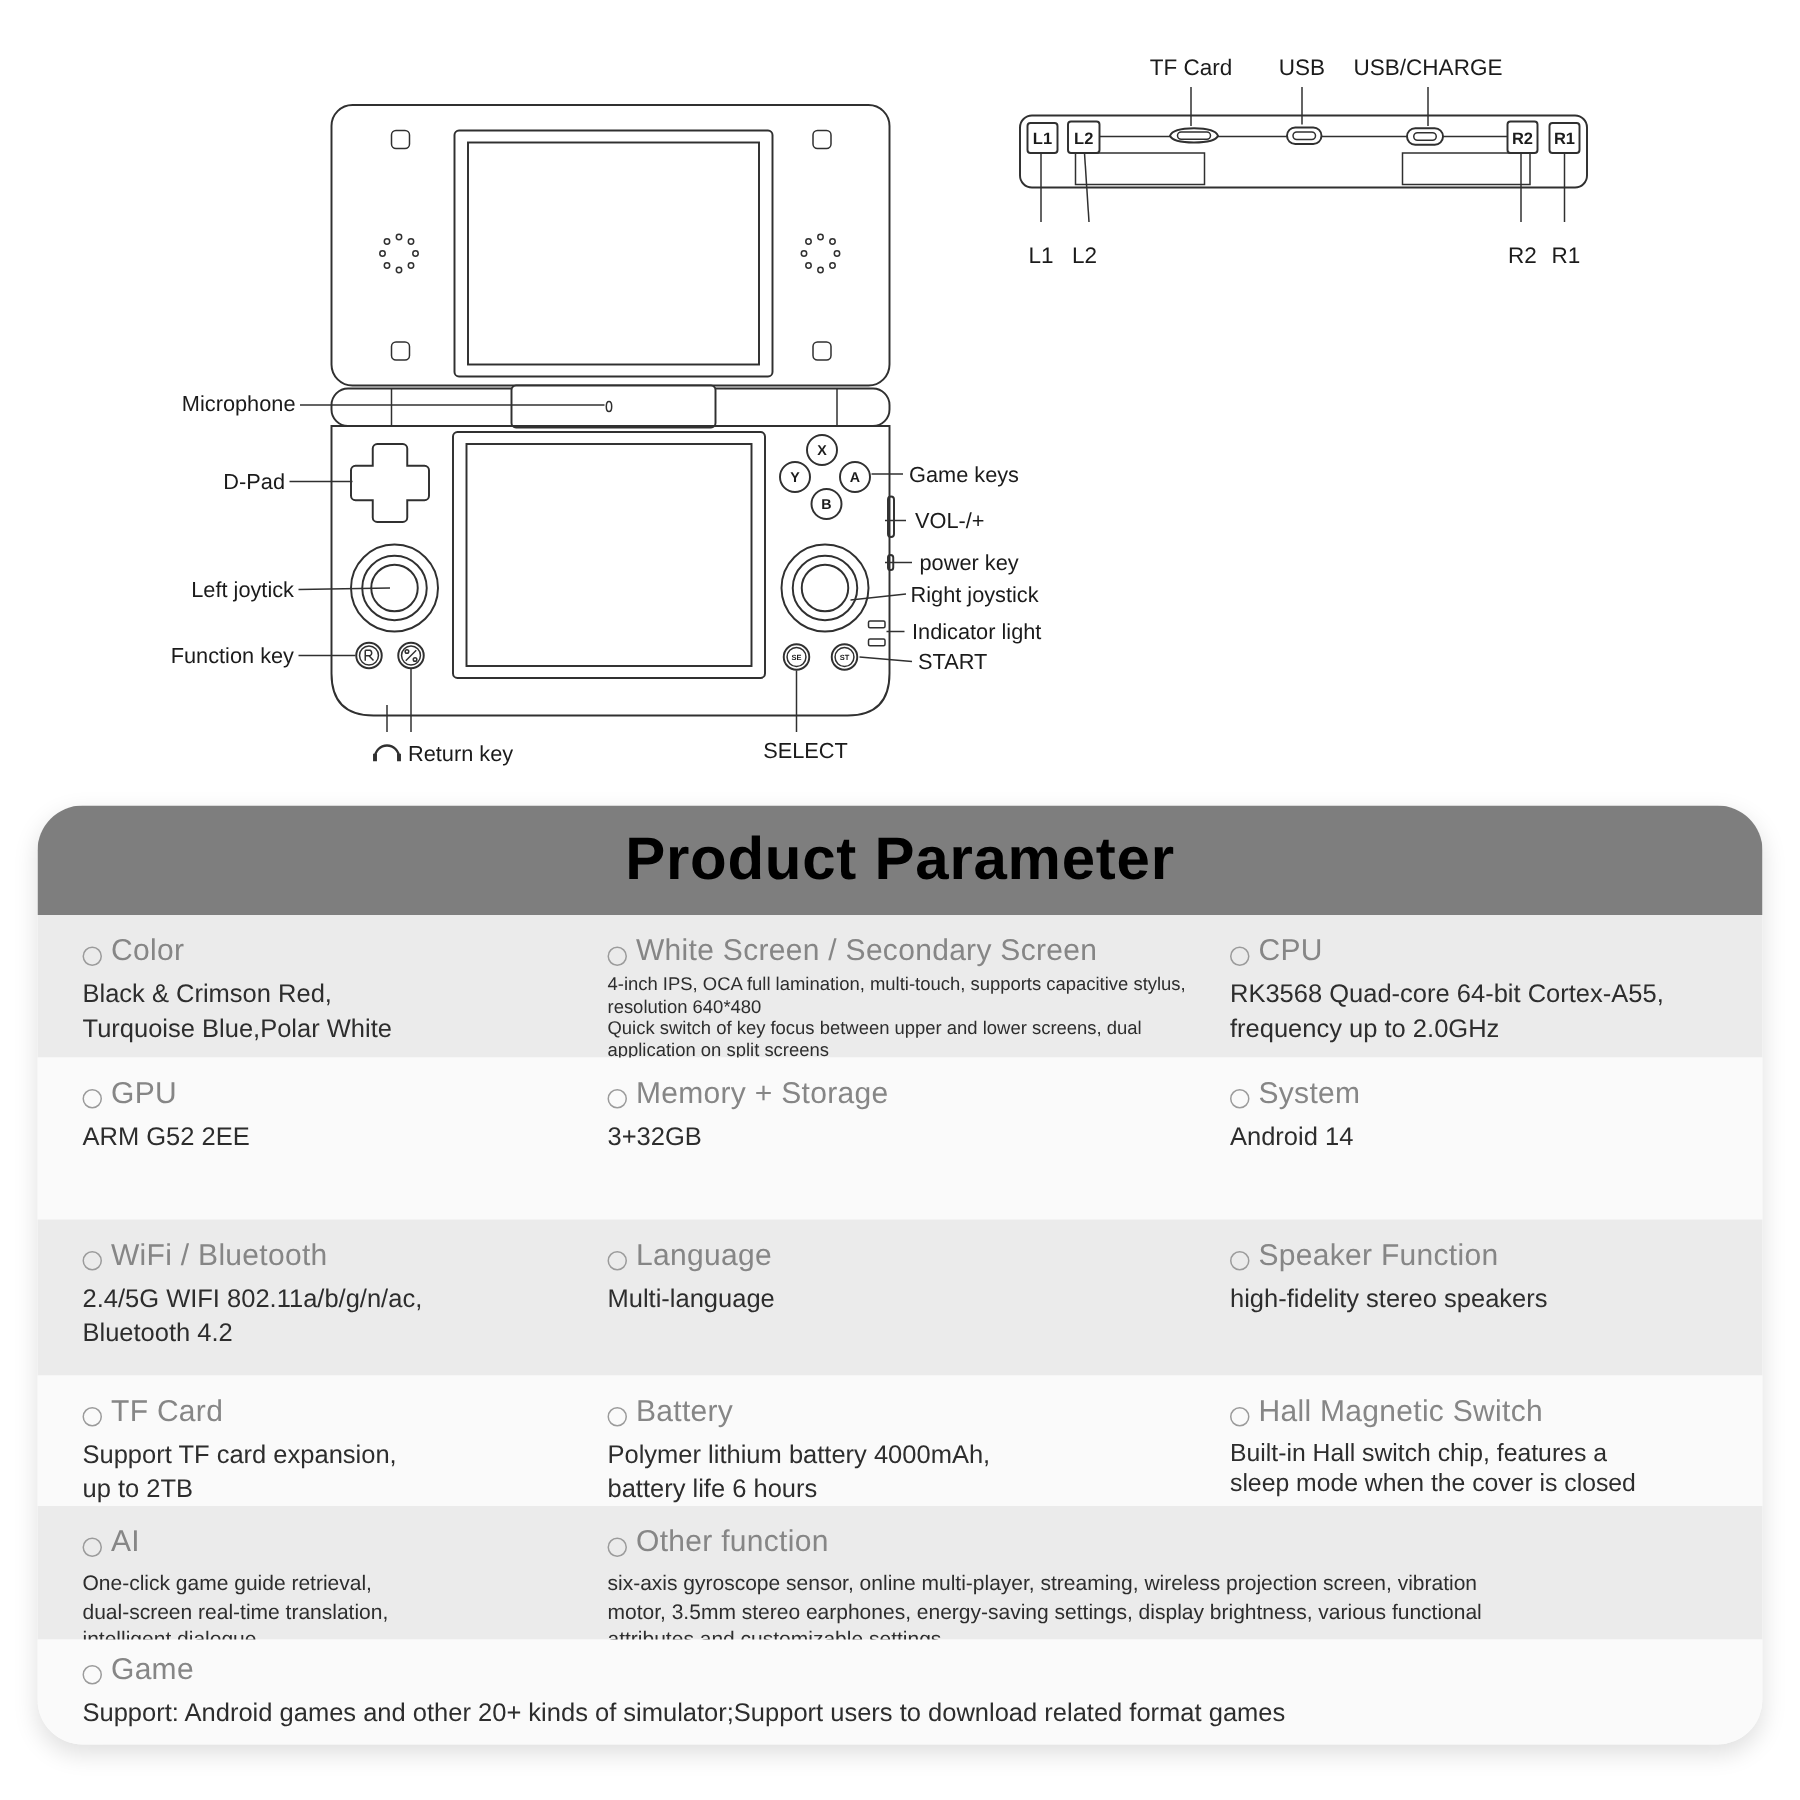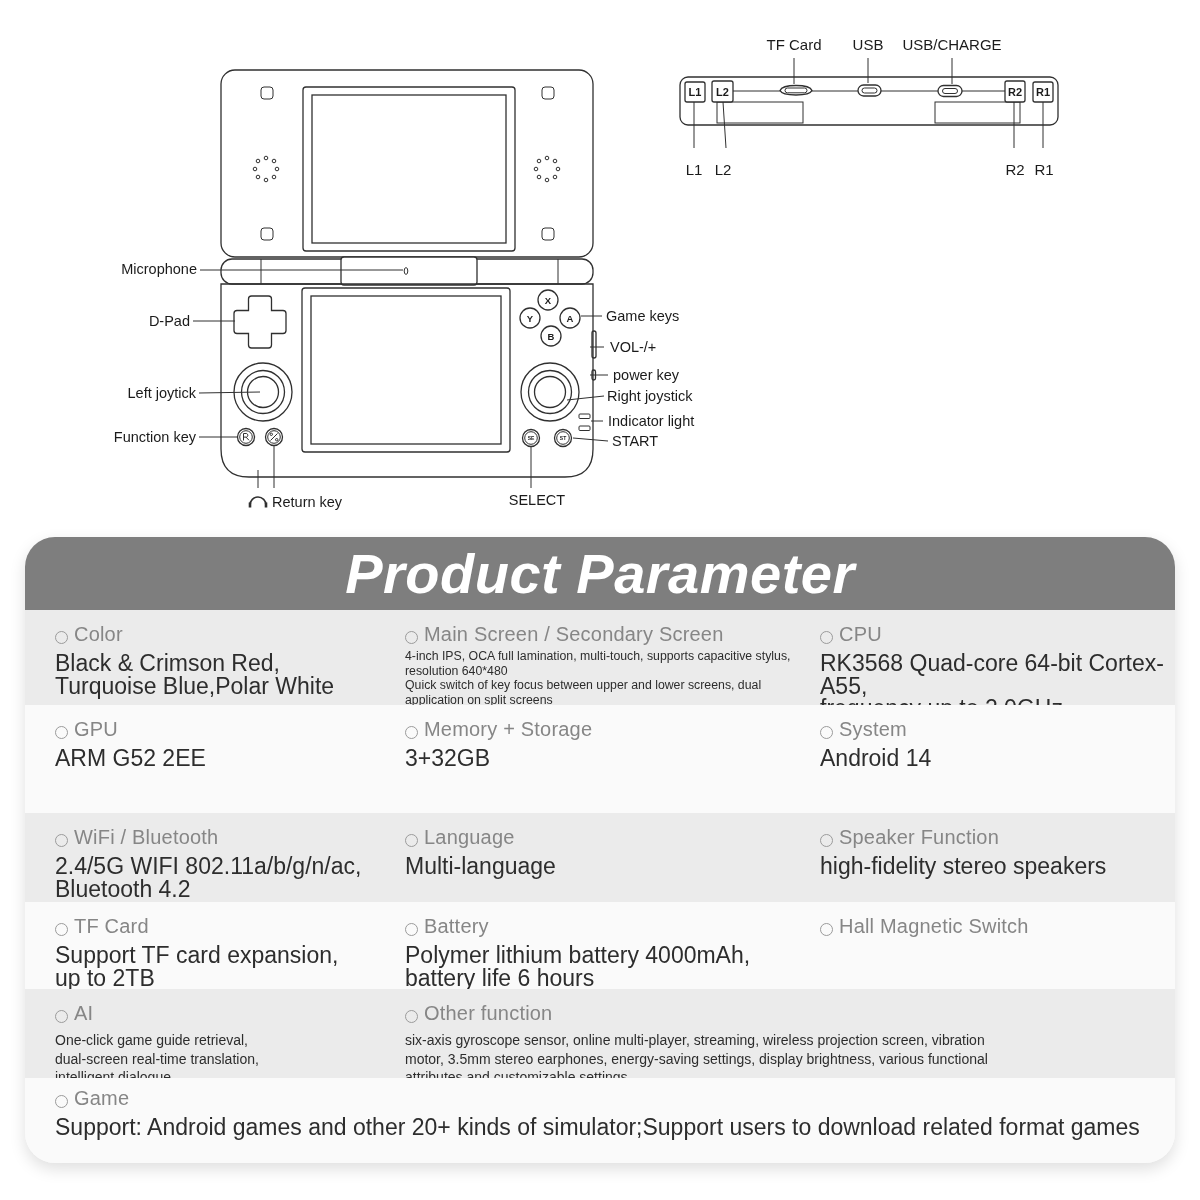--- a/index.html
+++ b/index.html
@@ -20,39 +20,39 @@
   
   .card{
     position:absolute;left:25px;top:537px;width:1150px;height:626px;
     border-radius:30px;overflow:hidden;background:#fafafa;
     box-shadow:0 6px 16px rgba(0,0,0,.13);
   }
   .card-header{
     height:73px;background:#7e7e7e;display:flex;align-items:center;justify-content:center;
   }
   .card-title{
-    color:#ffffff;font-size:56px;font-weight:bold;letter-spacing:.5px;margin:0;font-style:italic;
+    color:#000000;font-size:40px;font-weight:bold;letter-spacing:.5px;margin:0;
   }
   .row{position:relative;width:100%;}
   .row.gray{background:#ebebeb;}
   .row.white{background:#fafafa;}
   .cell{position:absolute;top:0;padding-top:14px;}
   .cell.c1{left:30px;width:330px;}
   .cell.c2{left:380px;width:395px;}
   .cell.c3{left:795px;width:345px;}
   .cell.wide2{width:765px;}
   .cell.wide1{width:1090px;}
   .hd{display:flex;align-items:flex-end;line-height:20px;}
   .ring{
     display:inline-block;width:11px;height:11px;border:1.5px solid #9b9b9b;
     border-radius:50%;margin-right:6px;flex:0 0 auto;background:transparent;
   }
   .hd-t{color:#868686;font-size:20px;letter-spacing:.2px;}
   .bd{
-    margin-top:8px;color:#2d2d2d;font-size:23px;line-height:22.5px;white-space:pre-line;
+    margin-top:8px;color:#2d2d2d;font-size:17px;line-height:22.5px;white-space:pre-line;
   }
   .bd.sm{font-size:12.3px;line-height:14.6px;margin-top:5px;}
   .bd.md{font-size:16.5px;line-height:20px;}
   .bd.md2{font-size:14px;line-height:18.5px;}
   .r6 .cell{padding-top:10px;}
 </style>
 </head>
 <body>
 
 
@@ -250,21 +250,21 @@
       <div class="hd">
           <span class="ring"></span>
           <span class="hd-t">Color</span>
         </div>
       <div class="bd">Black &amp; Crimson Red,
 Turquoise Blue,Polar White</div>
     </div>
     <div class="cell c2">
       <div class="hd">
           <span class="ring"></span>
-          <span class="hd-t">Main Screen / Secondary Screen</span>
+          <span class="hd-t">White Screen / Secondary Screen</span>
         </div>
       <div class="bd sm">4-inch IPS, OCA full lamination, multi-touch, supports capacitive stylus,
 resolution 640*480
 Quick switch of key focus between upper and lower screens, dual
 application on split screens</div>
     </div>
     <div class="cell c3">
       <div class="hd">
           <span class="ring"></span>
           <span class="hd-t">CPU</span>
@@ -291,21 +291,21 @@
     </div>
     <div class="cell c3">
       <div class="hd">
           <span class="ring"></span>
           <span class="hd-t">System</span>
         </div>
       <div class="bd">Android 14</div>
     </div>
   </div>
 
-  <div class="row gray" style="height:89px">
+  <div class="row gray" style="height:104px">
     <div class="cell c1">
       <div class="hd">
           <span class="ring"></span>
           <span class="hd-t">WiFi / Bluetooth</span>
         </div>
       <div class="bd">2.4/5G WIFI 802.11a/b/g/n/ac,
 Bluetooth 4.2</div>
     </div>
     <div class="cell c3">
       <div class="hd">
@@ -338,20 +338,22 @@
           <span class="hd-t">Battery</span>
         </div>
       <div class="bd">Polymer lithium battery 4000mAh,
 battery life 6 hours</div>
     </div>
     <div class="cell c3">
       <div class="hd">
           <span class="ring"></span>
           <span class="hd-t">Hall Magnetic Switch</span>
         </div>
+      <div class="bd md">Built-in Hall switch chip,  features a
+sleep mode when the cover is closed</div>
     </div>
   </div>
 
   <div class="row gray" style="height:89px">
     <div class="cell c1">
       <div class="hd">
           <span class="ring"></span>
           <span class="hd-t">AI</span>
         </div>
       <div class="bd md2">One-click game guide retrieval,

